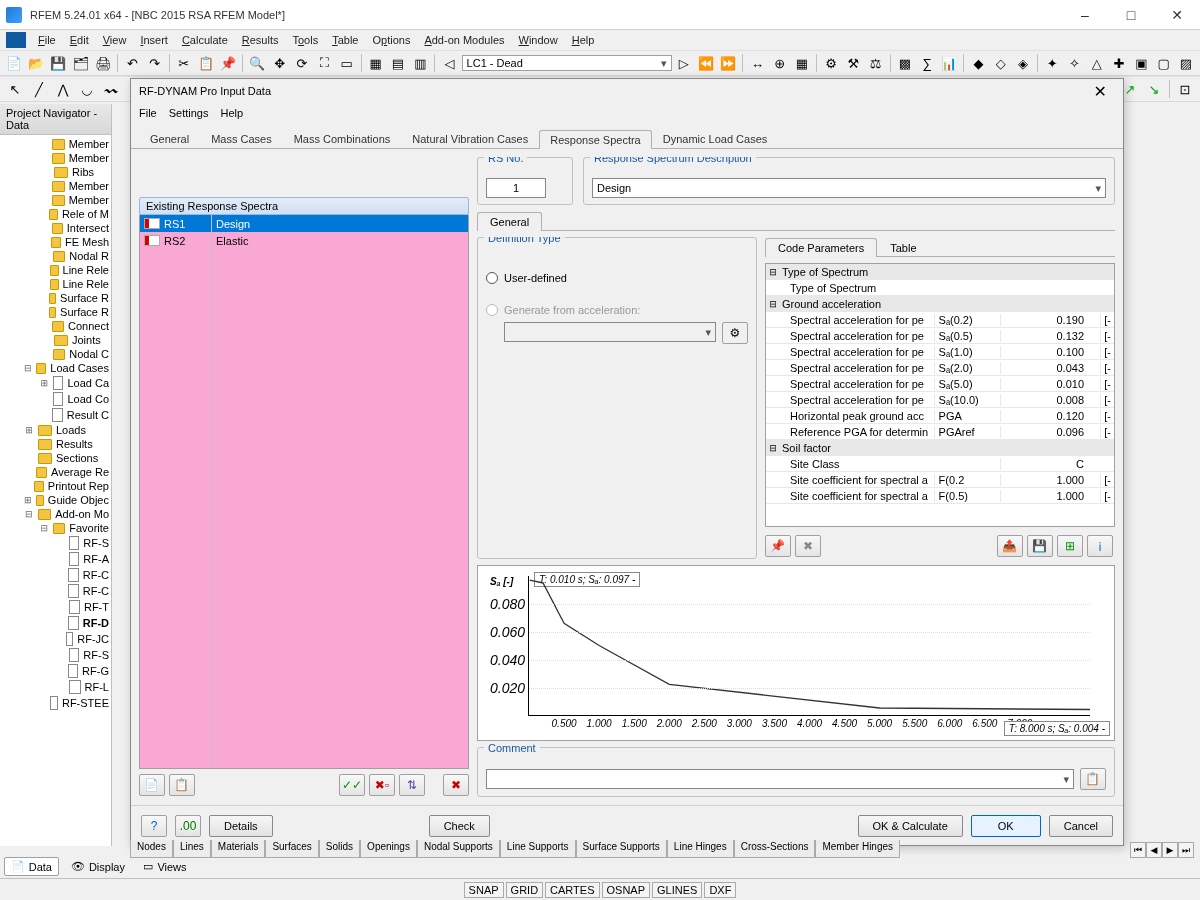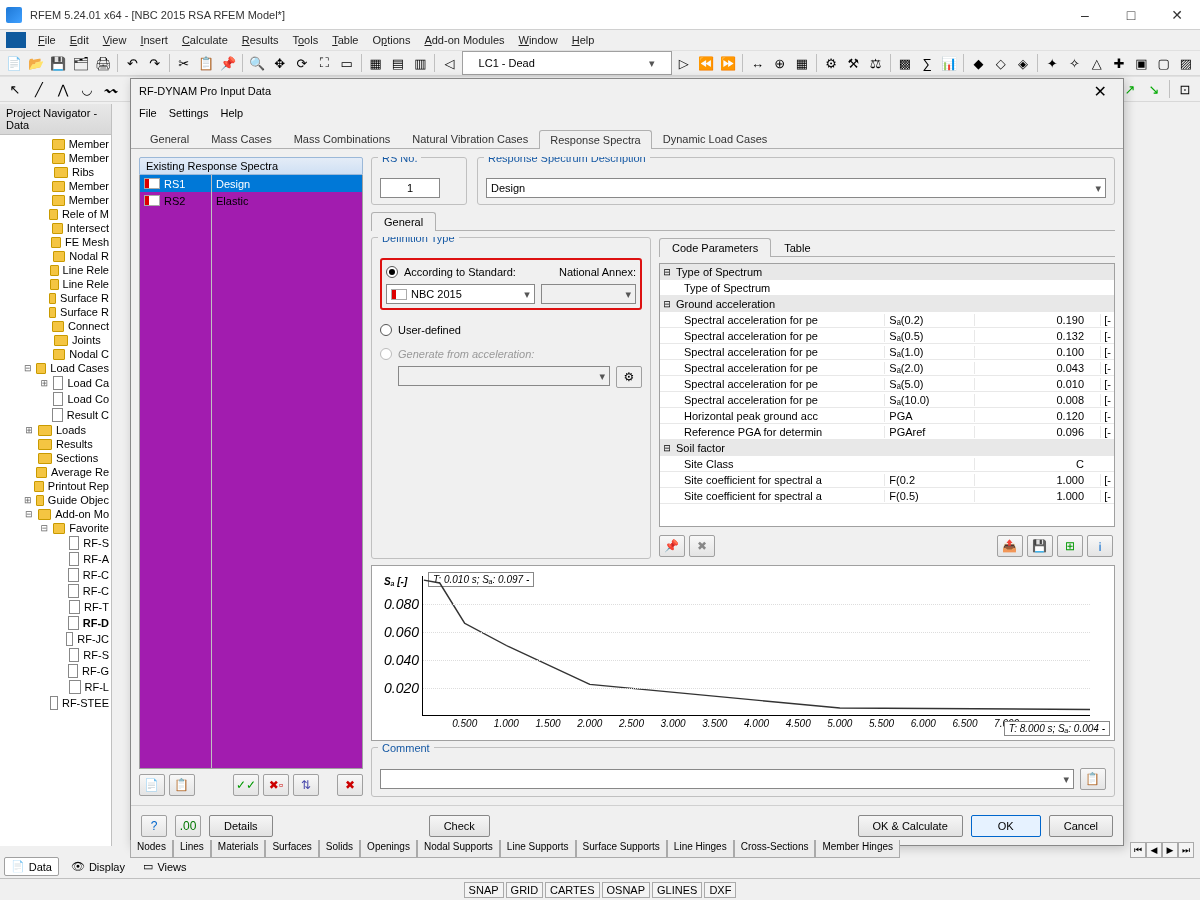--- a/index.html
+++ b/index.html
@@ -15,21 +15,21 @@
 
 .menu-bar { height: 20px; background: #f0f0f0; display: flex; align-items: center; padding-left: 6px; gap: 2px; }
 .menu-bar .menu-icon { width: 20px; height: 16px; background:#0f5a9e; margin-right:4px;}
 .menu-bar span { padding: 2px 6px; color: #222; }
 .menu-bar span u { text-decoration: underline; }
 
 
 .toolbar { height: 26px; background: #f0f0f0; border-top: 1px solid #e0e0e0; border-bottom: 1px solid #d8d8d8; display: flex; align-items: center; padding: 0 4px; gap: 2px; }
 .tb-btn { width: 22px; height: 22px; display: flex; align-items: center; justify-content: center; border: 1px solid transparent; border-radius: 2px; font-size: 13px; cursor: default; }
 .tb-sep { width: 1px; height: 18px; background: #c0c0c0; margin: 0 2px; }
-.tb-combo { height: 24px; border: 1px solid #a0a0a0; background: #fff; padding: 0 16px; display: flex; align-items: center; min-width: 150px; }
+.tb-combo { height: 16px; border: 1px solid #a0a0a0; background: #fff; padding: 0 4px; display: flex; align-items: center; min-width: 150px; }
 .tb-combo::after { content: "▾"; margin-left: auto; color: #555; }
 
 
 .navigator { position: absolute; left: 0; top: 104px; width: 112px; bottom: 54px; background: #fff; border-right: 1px solid #c0c0c0; overflow: hidden; }
 .nav-hdr { background: linear-gradient(#e8e8e8,#d8d8d8); padding: 3px 6px; border-bottom: 1px solid #c0c0c0; font-size: 11px; }
 .nav-tree { padding: 2px 0 2px 6px; overflow: hidden; }
 .nav-item { display: flex; align-items: center; padding: 1px 2px; white-space: nowrap; gap: 4px; }
 .nav-item .exp { width: 10px; text-align: center; color: #666; font-size: 9px; }
 .nav-folder { width: 14px; height: 11px; background: #f4c542; border: 1px solid #c99a00; border-radius: 1px; display: inline-block; }
 .nav-doc { width: 12px; height: 14px; background: #fff; border: 1px solid #888; display: inline-block; position:relative;}
@@ -42,23 +42,23 @@
 .dialog { position: absolute; left: 130px; top: 78px; right: 76px; bottom: 54px; background: #f0f0f0; border: 1px solid #888; box-shadow: 2px 2px 10px rgba(0,0,0,0.2); display: flex; flex-direction: column; }
 .dlg-title { height: 24px; display: flex; align-items: center; padding: 0 8px; font-size: 12px; }
 .dlg-close { margin-left: auto; font-size: 16px; padding: 0 8px; }
 .dlg-menu { height: 20px; display: flex; align-items: center; padding: 0 8px; gap: 12px; }
 .dlg-tabs { height: 22px; display: flex; align-items: flex-end; padding: 0 8px; border-bottom: 1px solid #b0b0b0; margin-top: 4px; gap: 0; }
 .dlg-tab { padding: 3px 10px; border: 1px solid transparent; border-bottom: none; color: #333; }
 .dlg-tab.active { background: #f0f0f0; border-color: #b0b0b0; border-radius: 3px 3px 0 0; position: relative; top: 1px;}
 .dlg-body { flex: 1; display: flex; padding: 8px; gap: 8px; overflow: hidden; }
 
 
-.spectra-panel { width: 224px; display: flex; flex-direction: column; }
+.spectra-panel { width: 330px; display: flex; flex-direction: column; margin-top: 40px; }
 .panel-hdr { background: linear-gradient(#e4ecf7,#cfe0f4); border: 1px solid #9bb8d8; padding: 2px 6px; font-size: 11px; border-radius: 2px 2px 0 0; }
-.spectra-list { flex: 1; border: 1px solid #a0a0a0; border-top: none; background: #a21caf; display: flex; }
+.spectra-list { flex: 1; border: 1px solid #a0a0a0; border-top: none; background: #f9a8d4; display: flex; }
 .sp-col1 { width: 72px; border-right: 1px solid #c0c0c0; }
 .sp-col2 { flex: 1; }
 .sp-row { display: flex; align-items: center; height: 17px; padding: 0 4px; gap: 4px; }
 .sp-row.sel { background: #0078d7; color: #fff; }
 .sp-row .flag { width: 16px; height: 11px; background: linear-gradient(to right, #d00 25%, #fff 25%); border: 1px solid #aaa; }
 .sp-actions { height: 28px; display: flex; align-items: center; gap: 4px; padding-top: 4px; }
 .sp-actions .spacer { flex: 1; }
 .act-btn { width: 26px; height: 22px; border: 1px solid #a0a0a0; background: linear-gradient(#f8f8f8,#e4e4e4); display: flex; align-items: center; justify-content: center; border-radius: 2px; font-size: 12px; }
 
 
@@ -512,41 +512,27 @@
       <div class="sub-tabs">
         <div class="sub-tab">General</div>
       </div>
 
       <div class="form-columns">
 
         <div class="col-left">
           <div class="fieldset" style="height:100%;">
             <span class="legend">Definition Type</span>
 
-            <div class="highlight-red">
-              <div class="radio-row">
-                <span class="radio checked"></span>
-                <span>According to Standard:</span>
-                <span style="margin-left:auto;">National Annex:</span>
-              </div>
-              <div style="display:flex;gap:6px;margin-top:4px;">
-                <div class="input-box combo" style="flex:1.3;">
-                  <span style="width:16px;height:11px;background:linear-gradient(to right,#d00 25%,#fff 25%);border:1px solid #aaa;margin-right:4px;"></span>
-                  <span>NBC 2015</span>
-                </div>
-                <div class="input-box combo" style="flex:0.8;background:#f0f0f0;"></div>
-              </div>
-            </div>
 
             <div class="radio-row" style="margin-top:12px;">
               <span class="radio"></span>
               <span>User-defined</span>
             </div>
 
-            <div class="radio-row" style="margin-top:8px;color:#999;font-style:italic;">
+            <div class="radio-row" style="margin-top:16px;color:#999;">
               <span class="radio disabled"></span>
               <span>Generate from acceleration:</span>
             </div>
             <div style="display:flex;gap:6px;margin-top:4px;padding-left:18px;">
               <div class="input-box combo" style="flex:1;background:#f0f0f0;"></div>
               <div class="act-btn" style="background:#f0f0f0;">⚙</div>
             </div>
           </div>
         </div>
 

